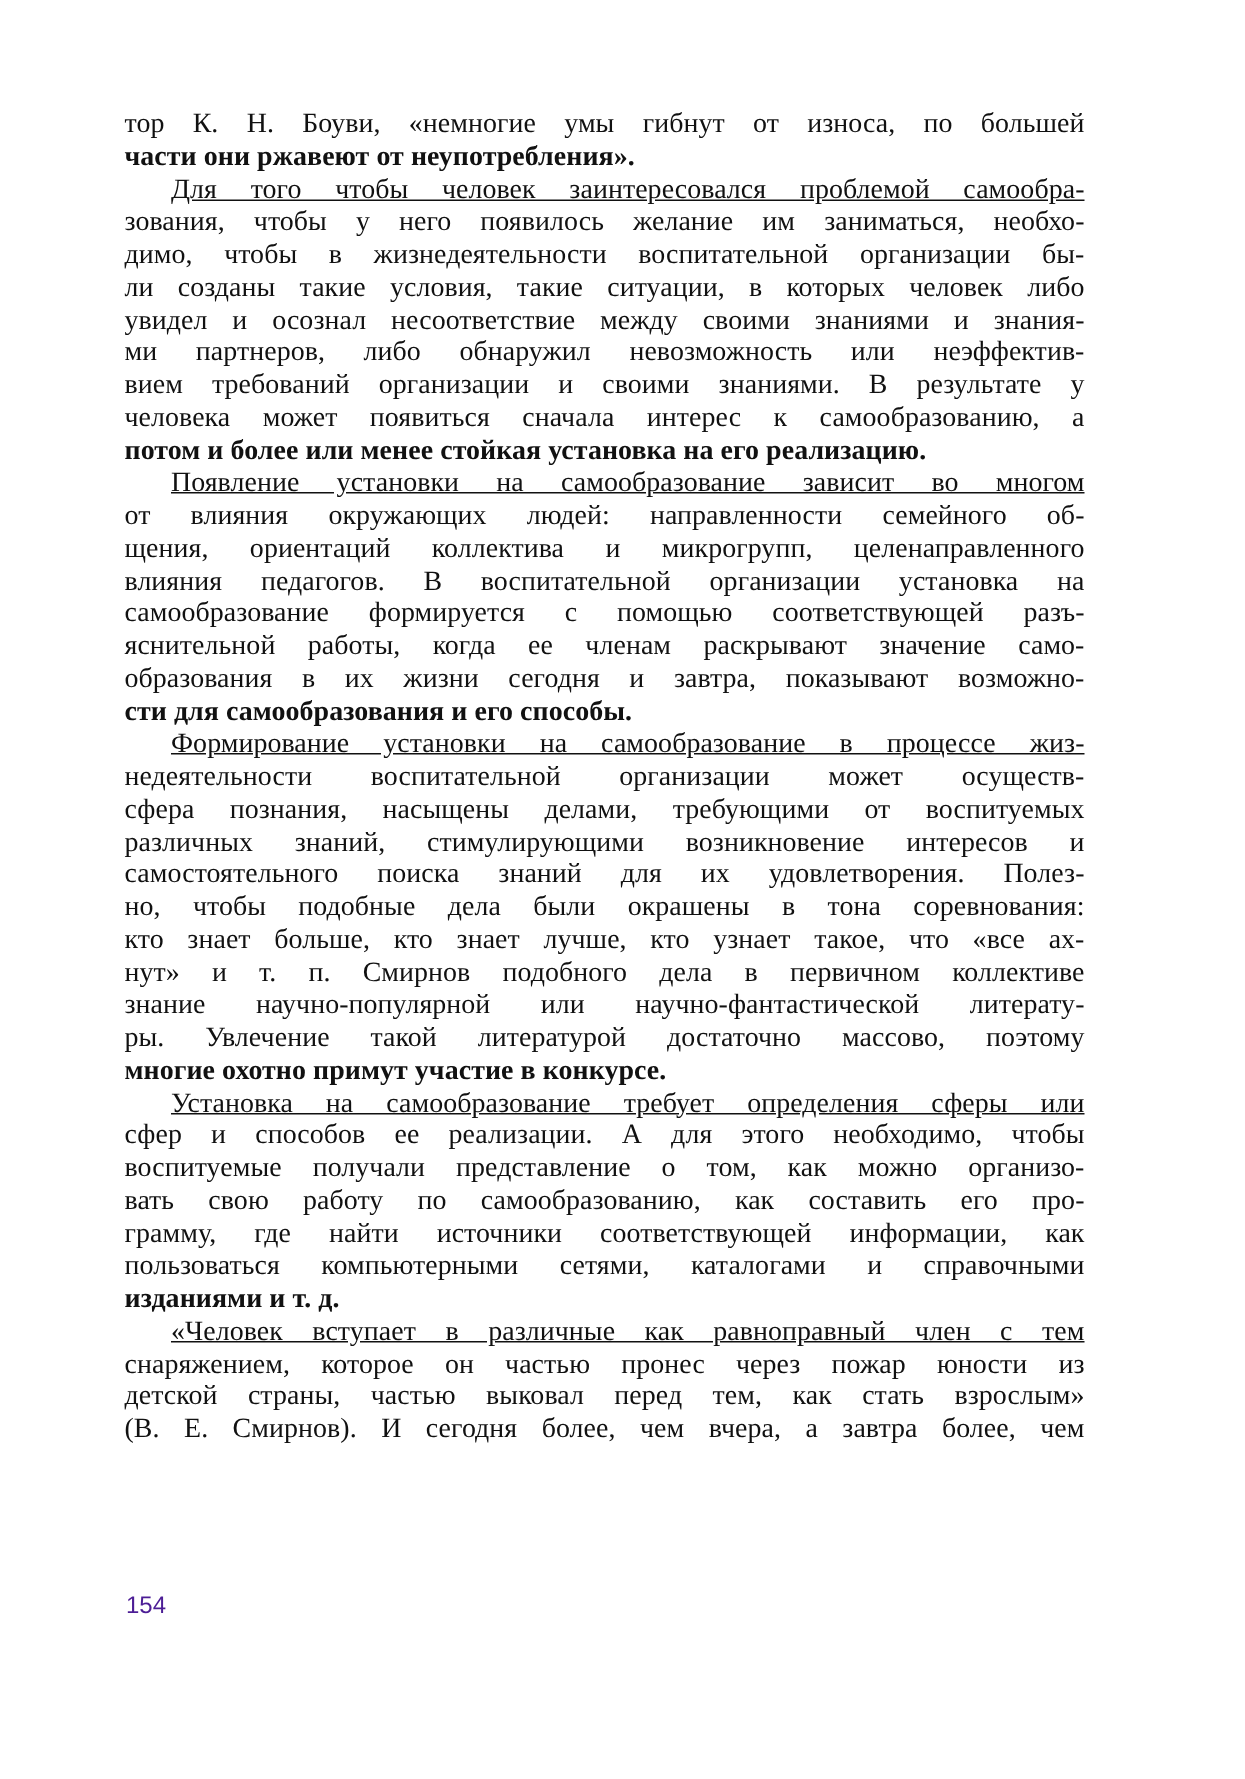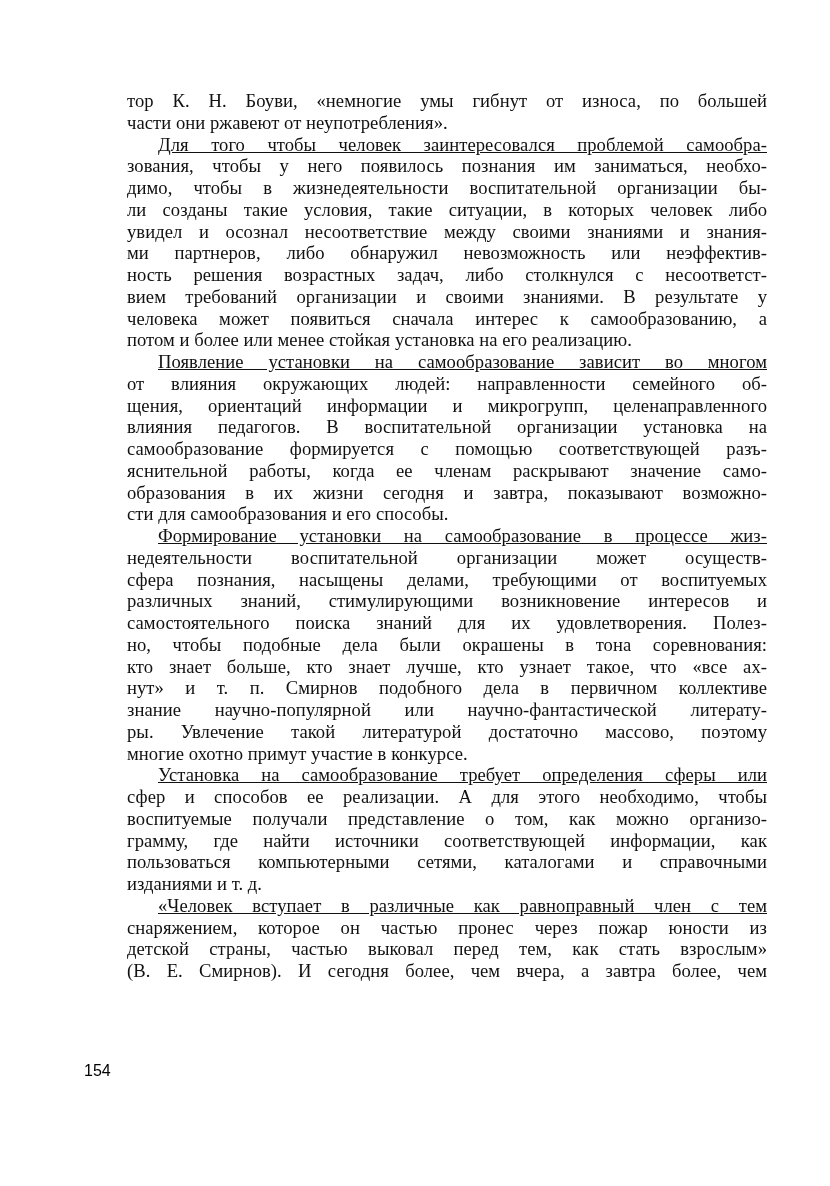--- a/index.html
+++ b/index.html
@@ -10,79 +10,78 @@
     body {
       width: 830px;
       height: 1186px;
       position: relative;
       overflow: hidden;
       color: #111111;
     }
     .page {
       position: absolute;
       left: 83px;
-      top: 90px;
+      top: 72px;
       width: 640px;
       font-family: "Liberation Serif", serif;
       font-size: 18.6px;
       line-height: 21.75px;
       text-align: justify;
       letter-spacing: 0.05px;
-      margin-left: 44px;
     }
     .line {
       display: block;
       white-space: nowrap;
       text-align: justify;
       text-align-last: justify;
       height: 21.75px;
     }
     .line.last {
       text-align-last: left;
+      font-weight: bold;
     }
     .line.indent {
       padding-left: 31px;
       text-decoration: underline;
     }
     .page-number {
       position: absolute;
       left: 84px;
       top: 1062px;
       font-family: "Liberation Sans", sans-serif;
       font-size: 16px;
-      color: #000000;
+      color: #4c1d95;
     }
   </style>
 </head>
 <body>
 
 <div class="page">
 
   <div>
     <span class="line">тор К. Н. Боуви, «немногие умы гибнут от износа, по большей</span>
     <span class="line last">части они ржавеют от неупотребления».</span>
   </div>
 
   <div>
     <span class="line indent">Для того чтобы человек заинтересовался проблемой самообра-</span>
-    <span class="line">зования, чтобы у него появилось познания им заниматься, необхо-</span>
+    <span class="line">зования, чтобы у него появилось желание им заниматься, необхо-</span>
     <span class="line">димо, чтобы в жизнедеятельности воспитательной организации бы-</span>
     <span class="line">ли созданы такие условия, такие ситуации, в которых человек либо</span>
     <span class="line">увидел и осознал несоответствие между своими знаниями и знания-</span>
     <span class="line">ми партнеров, либо обнаружил невозможность или неэффектив-</span>
-    <span class="line">ность решения возрастных задач, либо столкнулся с несоответст-</span>
     <span class="line">вием требований организации и своими знаниями. В результате у</span>
     <span class="line">человека может появиться сначала интерес к самообразованию, а</span>
     <span class="line last">потом и более или менее стойкая установка на его реализацию.</span>
   </div>
 
   <div>
     <span class="line indent">Появление установки на самообразование зависит во многом</span>
     <span class="line">от влияния окружающих людей: направленности семейного об-</span>
-    <span class="line">щения, ориентаций информации и микрогрупп, целенаправленного</span>
+    <span class="line">щения, ориентаций коллектива и микрогрупп, целенаправленного</span>
     <span class="line">влияния педагогов. В воспитательной организации установка на</span>
     <span class="line">самообразование формируется с помощью соответствующей разъ-</span>
     <span class="line">яснительной работы, когда ее членам раскрывают значение само-</span>
     <span class="line">образования в их жизни сегодня и завтра, показывают возможно-</span>
     <span class="line last">сти для самообразования и его способы.</span>
   </div>
 
   <div>
     <span class="line indent">Формирование установки на самообразование в процессе жиз-</span>
     <span class="line">недеятельности воспитательной организации может осуществ-</span>
@@ -94,20 +93,21 @@
     <span class="line">нут» и т. п. Смирнов подобного дела в первичном коллективе</span>
     <span class="line">знание научно-популярной или научно-фантастической литерату-</span>
     <span class="line">ры. Увлечение такой литературой достаточно массово, поэтому</span>
     <span class="line last">многие охотно примут участие в конкурсе.</span>
   </div>
 
   <div>
     <span class="line indent">Установка на самообразование требует определения сферы или</span>
     <span class="line">сфер и способов ее реализации. А для этого необходимо, чтобы</span>
     <span class="line">воспитуемые получали представление о том, как можно организо-</span>
+    <span class="line">вать свою работу по самообразованию, как составить его про-</span>
     <span class="line">грамму, где найти источники соответствующей информации, как</span>
     <span class="line">пользоваться компьютерными сетями, каталогами и справочными</span>
     <span class="line last">изданиями и т. д.</span>
   </div>
 
   <div>
     <span class="line indent">«Человек вступает в различные как равноправный член с тем</span>
     <span class="line">снаряжением, которое он частью пронес через пожар юности из</span>
     <span class="line">детской страны, частью выковал перед тем, как стать взрослым»</span>
     <span class="line">(В. Е. Смирнов). И сегодня более, чем вчера, а завтра более, чем</span>

